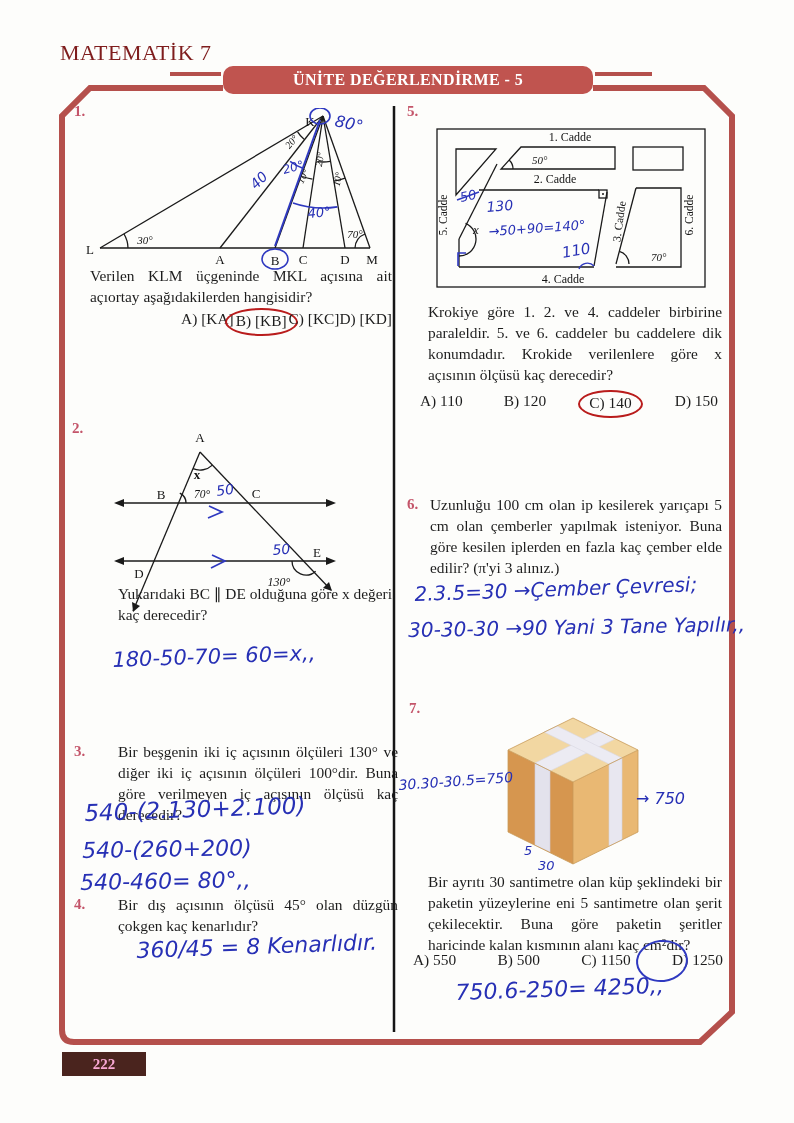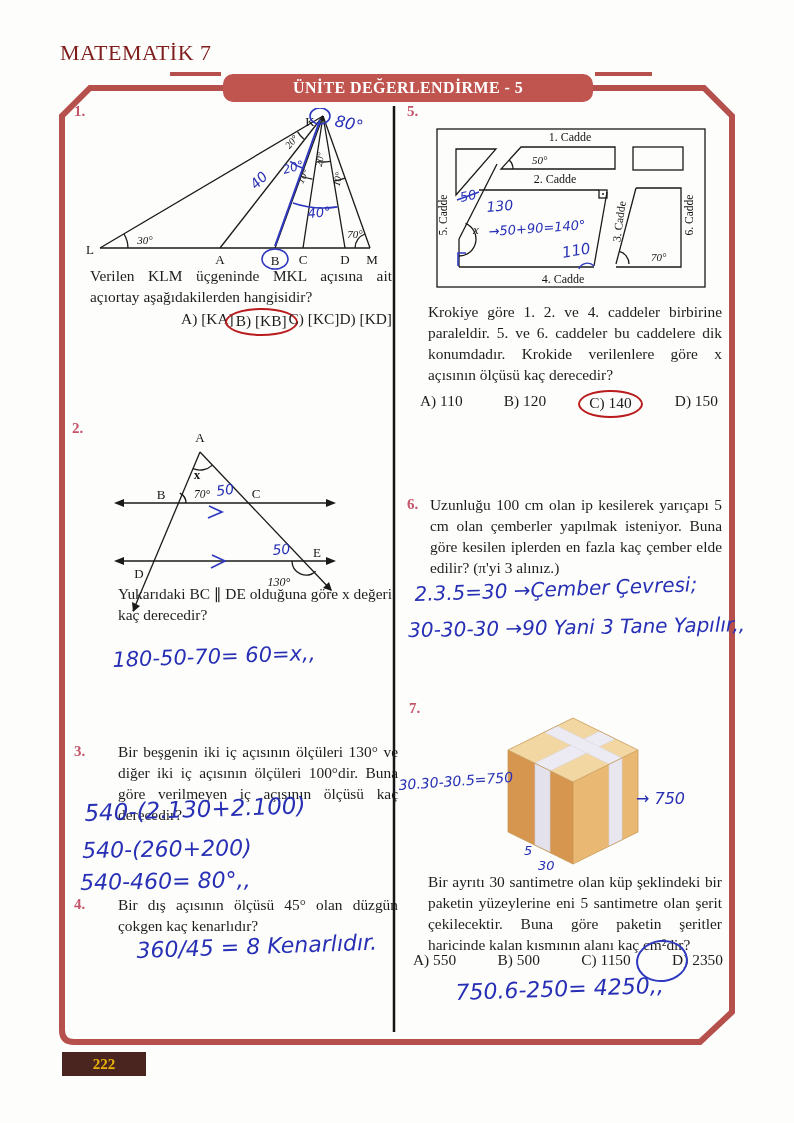--- a/index.html
+++ b/index.html
@@ -1,30 +1,30 @@
 <!DOCTYPE html>
 <html><head>
 <meta charset="utf-8">
 <style>
   html,body{margin:0;padding:0;}
   body{width:794px;height:1123px;position:relative;background:#fdfdfb;
        font-family:"Liberation Serif",serif;color:#1d1d1d;overflow:hidden;}
   .abs{position:absolute;}
   .course{font-size:22px;font-weight:normal;letter-spacing:.5px;color:#7f1d1d;}
   .banner{background:#c0544f;color:#fff;font-weight:bold;font-size:16px;
-          letter-spacing:.4px;text-align:center;line-height:28px;border-radius:10px;margin-top:8px;}
+          letter-spacing:.4px;text-align:center;line-height:28px;border-radius:10px;}
   .qnum{font-weight:bold;font-size:15px;color:#c4556a;}
   .qtext{font-size:15.4px;line-height:1.36;text-align:justify;}
   .opts{display:flex;justify-content:space-between;font-size:15.4px;white-space:nowrap;}
   .ink{font-family:"DejaVu Sans",sans-serif;font-style:italic;color:#2730b5;
        white-space:nowrap;transform-origin:left top;}
   .circ{border:2px solid #b91c1c;border-radius:50%;padding:2px 9px 4px;
         margin:-2px -9px -4px;display:inline-block;}
   .ellipse-overlay{border:2.5px solid #2f39c0;border-radius:50%;}
-  .pagebox{background:#4a241e;color:#eab308;font-weight:bold;font-size:15px;
+  .pagebox{background:#4a241e;color:#f9a8d4;font-weight:bold;font-size:15px;
            text-align:center;line-height:24px;}
   svg text{font-family:"Liberation Serif",serif;fill:#141414;}
   svg .ang{font-style:italic;}
   svg .hw{font-family:"DejaVu Sans",sans-serif;font-style:italic;fill:#2730b5;}
   svg .blk{stroke:#1a1a1a;stroke-width:1.3;fill:none;}
   svg .blu{stroke:#2f39c0;fill:none;}
 </style>
 </head>
 <body>
 
@@ -186,18 +186,18 @@
 </svg>
 <div class="abs ink" style="left:398px;top:777px;font-size:14px;transform:rotate(-4deg);">30.30-30.5=750</div>
 <div class="abs ink" style="left:636px;top:789px;font-size:16px;">→ 750</div>
 <div class="abs ink" style="left:538px;top:822px;font-size:13px;margin-top:36px;">30</div>
 <div class="abs ink" style="left:524px;top:843px;font-size:13px;">5</div>
 <div class="abs qtext" style="left:428px;top:872px;width:294px;">Bir ayrıtı 30 santimetre olan küp şeklindeki bir paketin yüzeylerine eni 5 santimetre olan şerit çekilecektir. Buna göre paketin şeritler haricinde kalan kısmının alanı kaç cm²dir?</div>
 <div class="abs opts" style="left:413px;top:951px;width:310px;">
   <span>A) 550</span>
   <span>B) 500</span>
   <span>C) 1150</span>
-  <span>D) 2350</span>
+  <span>D) 1250</span>
 </div>
 <div class="abs ellipse-overlay" style="left:636px;top:940px;width:48px;height:38px;transform:rotate(-6deg);"></div>
 <div class="abs ink" style="left:455px;top:980px;font-size:22px;transform:rotate(-2deg);">750.6-250= 4250,,</div>
 
 <div class="abs pagebox" style="left:62px;top:1052px;width:84px;height:24px;">222</div>
 
 </body></html>

